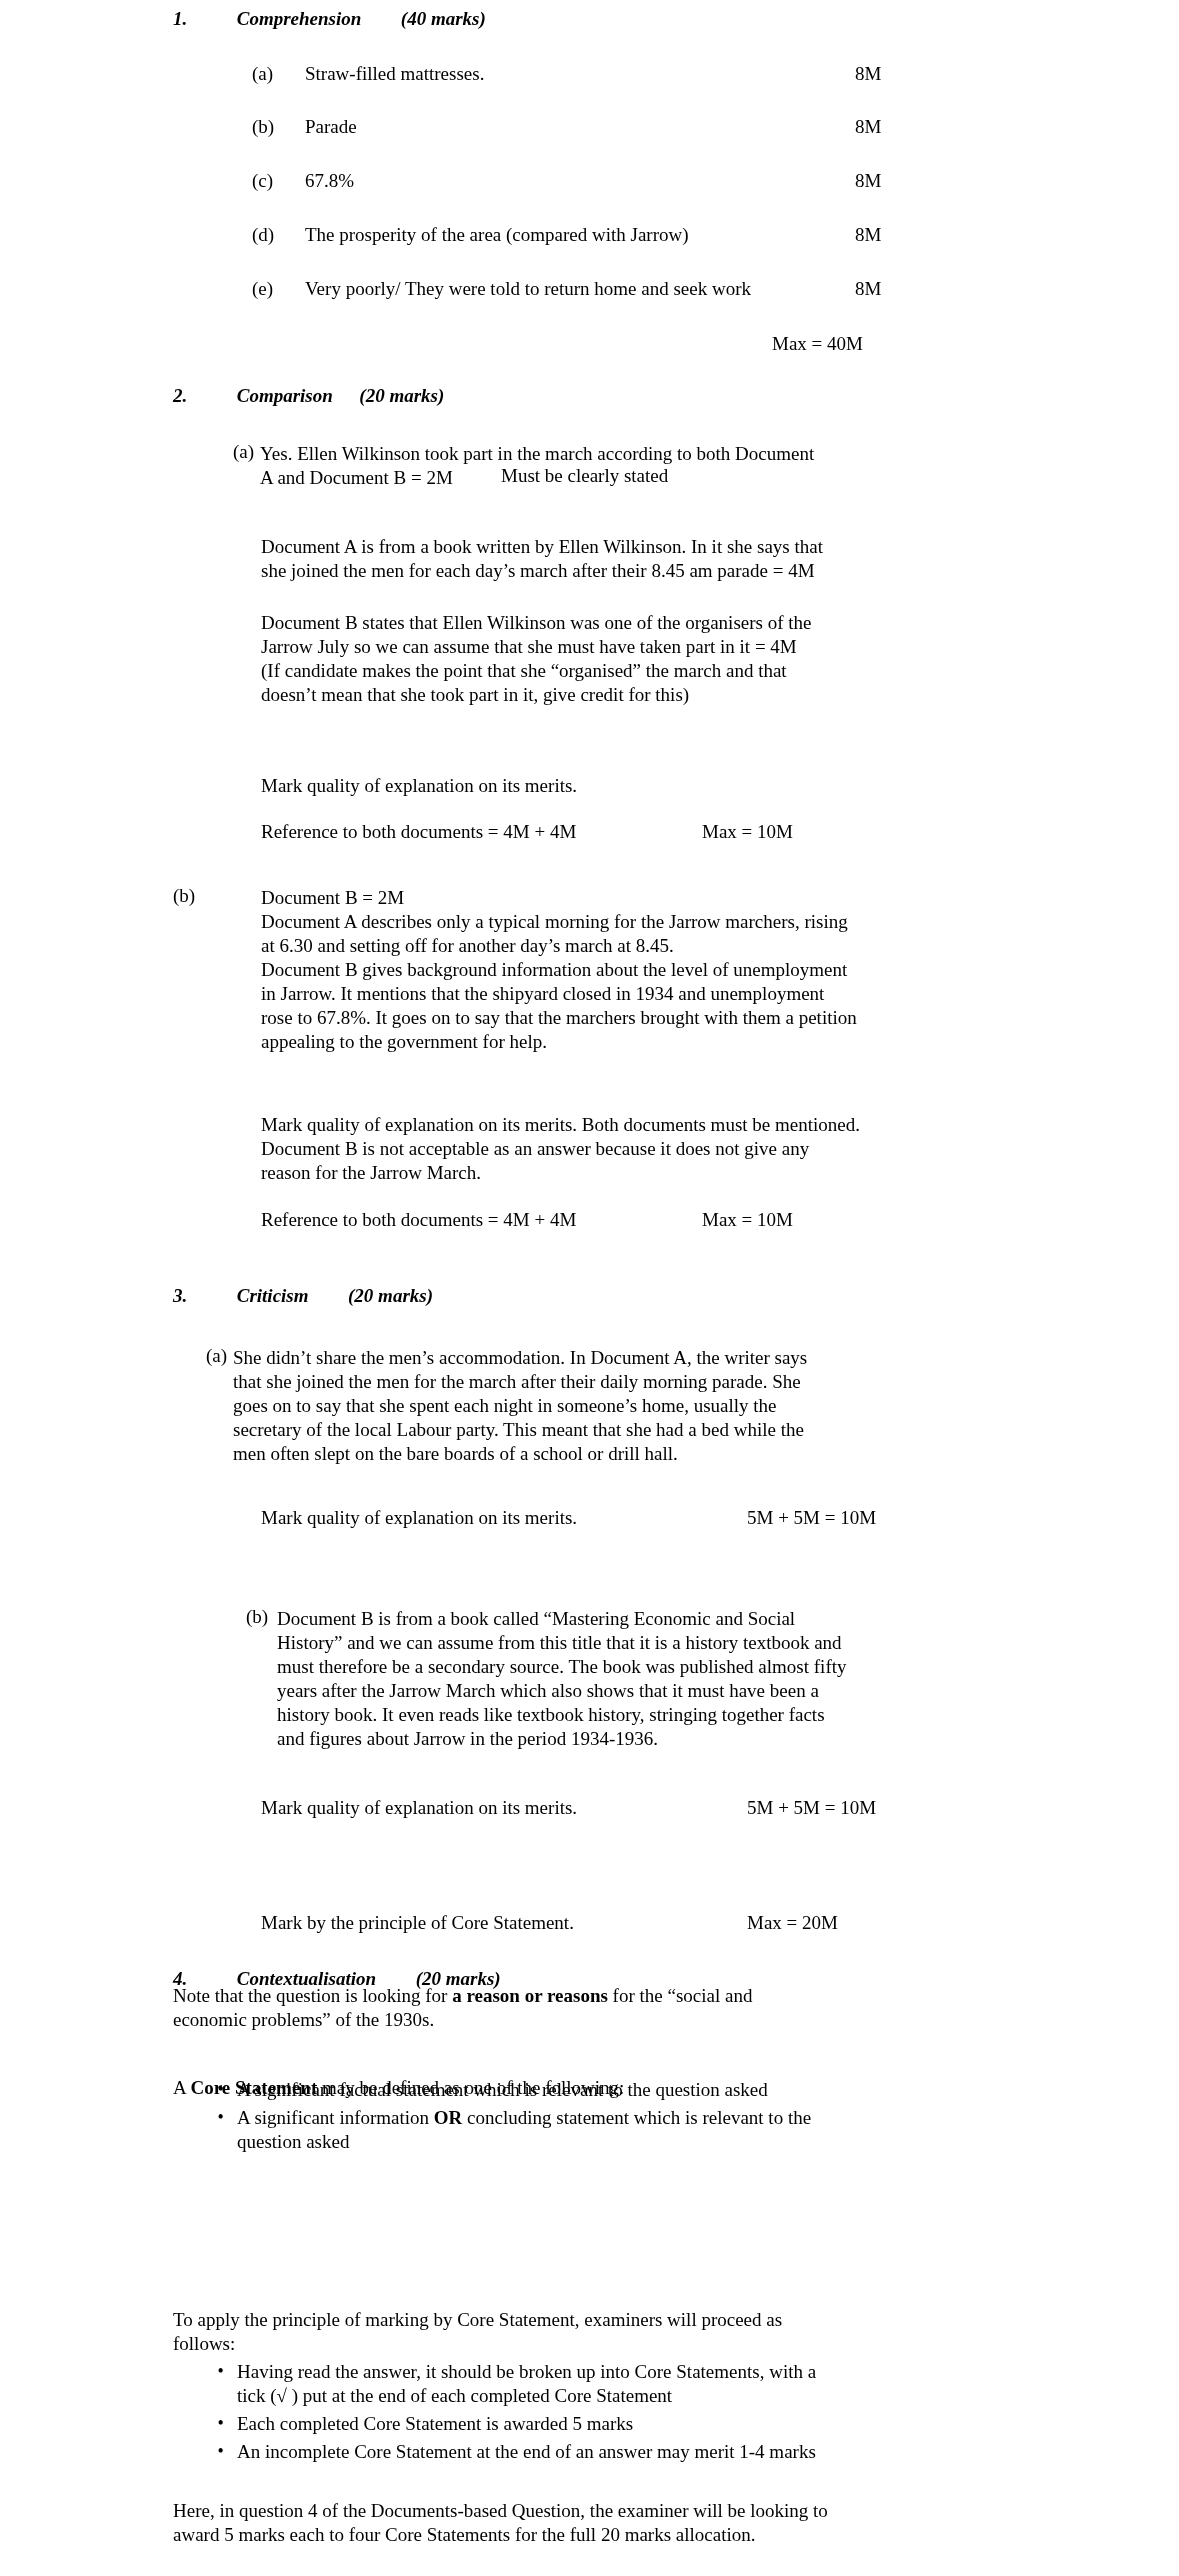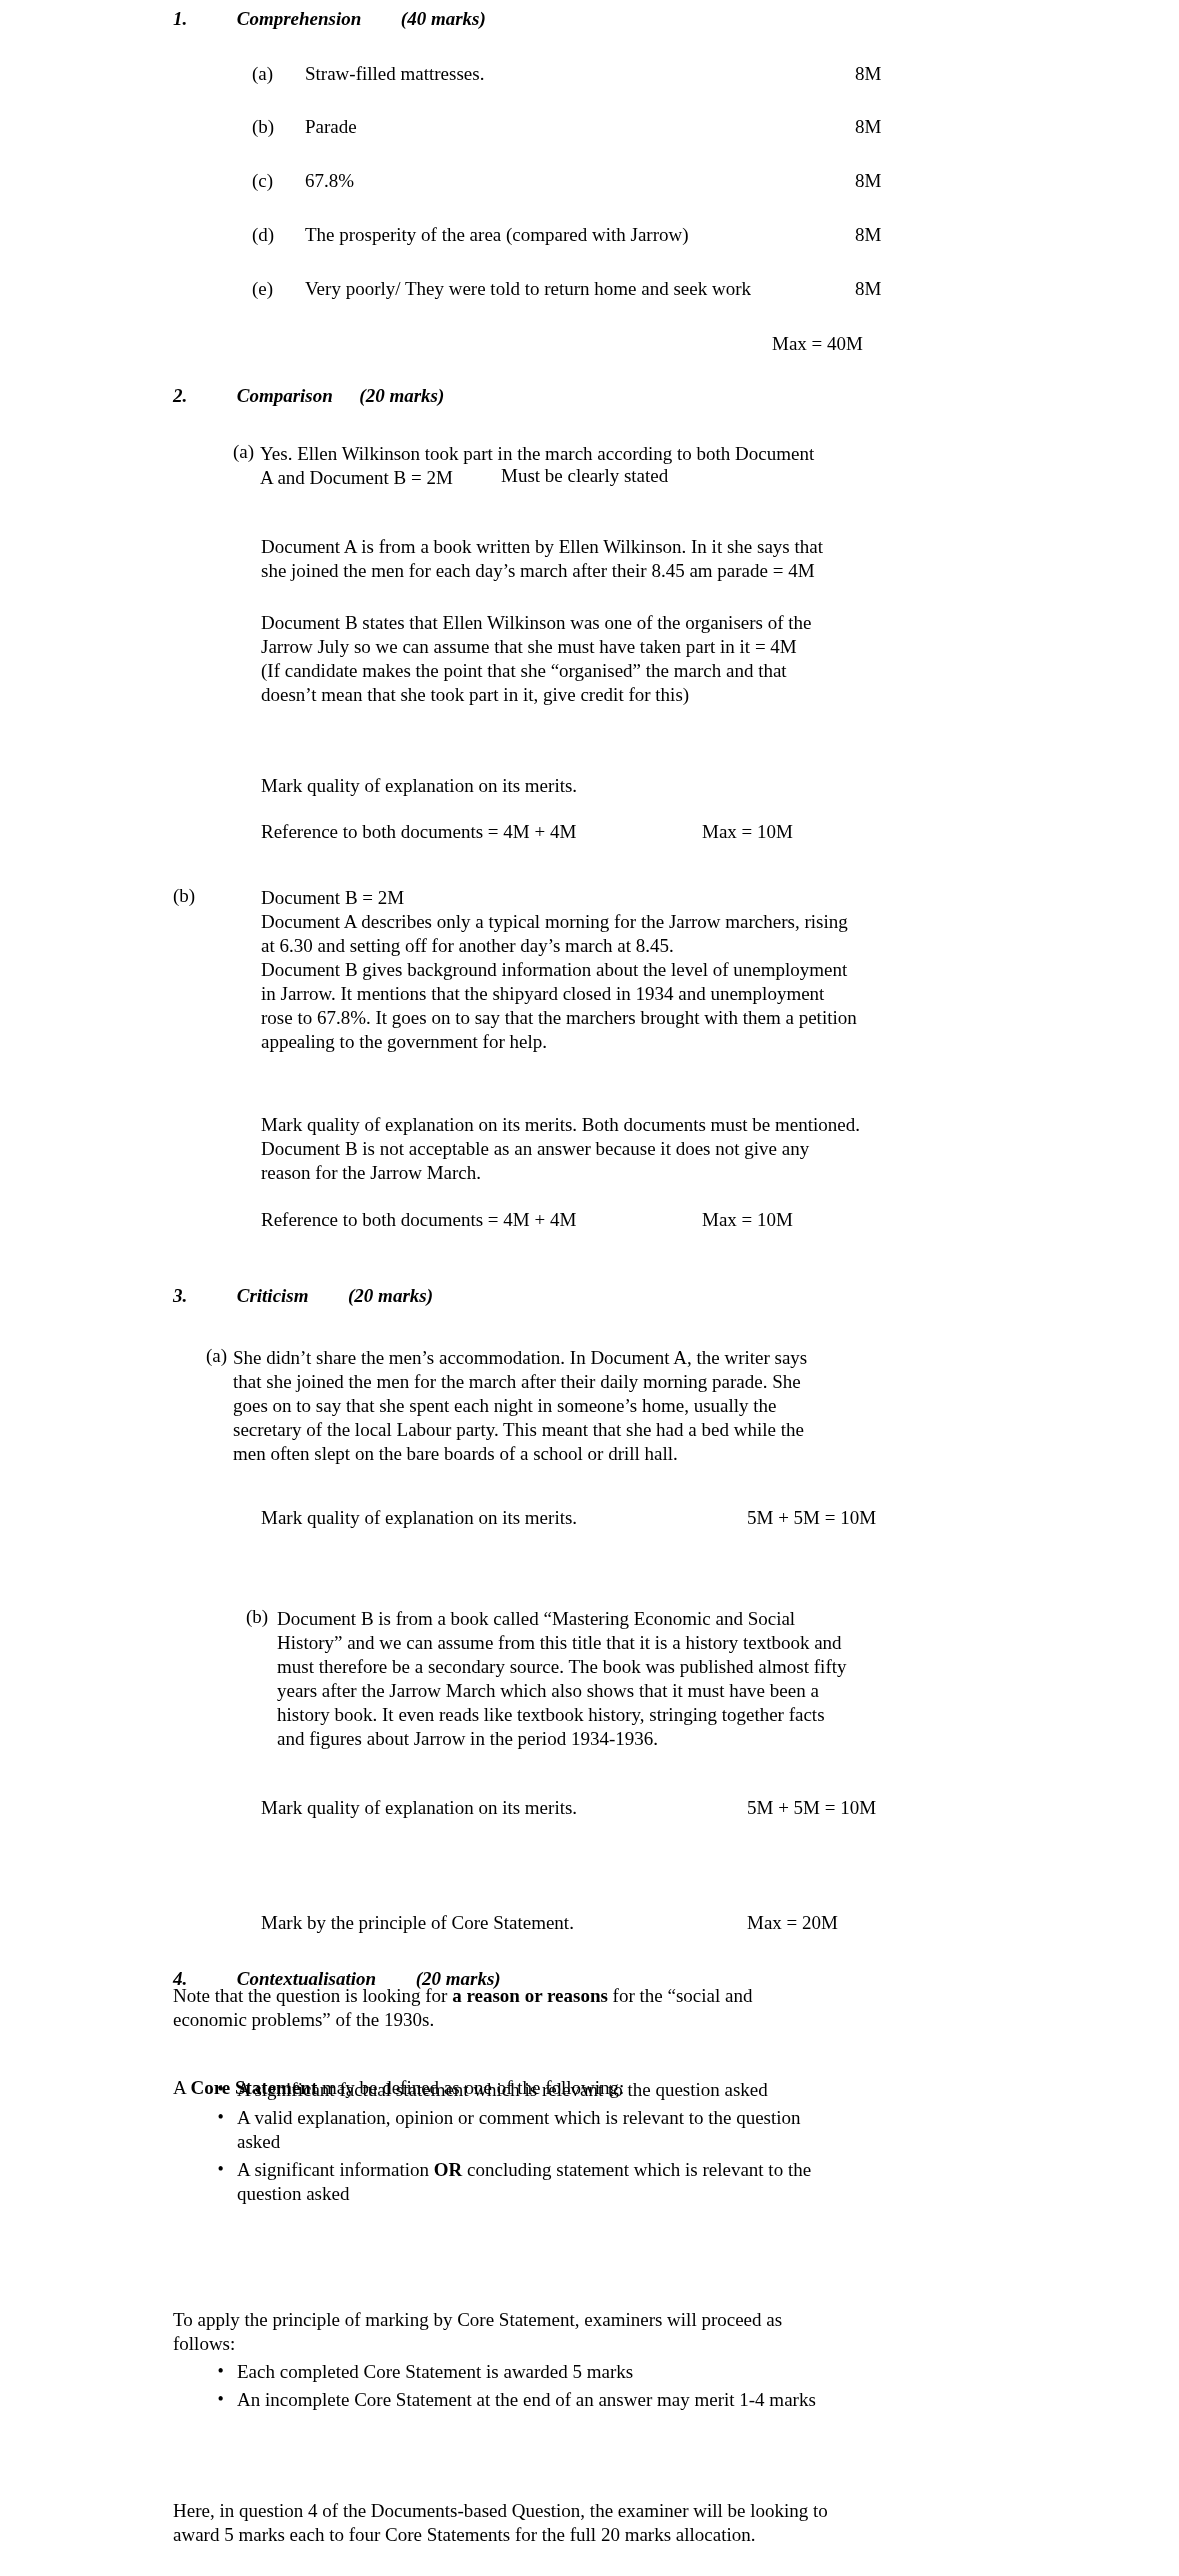--- a/index.html
+++ b/index.html
@@ -203,30 +203,30 @@
       <span>Note that the question is looking for </span><b class="bold">a reason or reasons</b><span> for the “social and
 economic problems” of the 1930s.</span>
     </div>
 
     <div class="block para" style="left:173px; top:2052px; width:810px;">
       <span>A </span><b class="bold">Core Statement</b><span> may be defined as one of the following:</span>
     </div>
 
     <ul class="bullets" style="position:absolute; left:207px; top:2078px; width:791px;">
       <li><span>A significant factual statement which is relevant to the question asked</span></li>
-      <li><span style="white-space:pre-line;">A valid explanation, opinion or comment which is relevant to the question
-asked</span></li>
       <li><span>A significant information </span><b class="bold">OR</b><span style="white-space:pre-line;"> concluding statement which is relevant to the
 question asked</span></li>
     </ul>
 
     <div class="block para" style="left:173px; top:2308px; width:830px;">To apply the principle of marking by Core Statement, examiners will proceed as
 follows:</div>
 
     <ul class="bullets" style="position:absolute; left:207px; top:2360px; width:817px;">
+      <li><span style="white-space:pre-line;">Having read the answer, it should be broken up into Core Statements, with a
+tick (√ ) put at the end of each completed Core Statement</span></li>
       <li><span>Each completed Core Statement is awarded 5 marks</span></li>
       <li><span>An incomplete Core Statement at the end of an answer may merit 1-4 marks</span></li>
     </ul>
 
     <div class="block para" style="left:173px; top:2499px; width:856px;">Here, in question 4 of the Documents-based Question, the examiner will be looking to
 award 5 marks each to four Core Statements for the full 20 marks allocation.</div>
 
   </div>
 </div>
 

